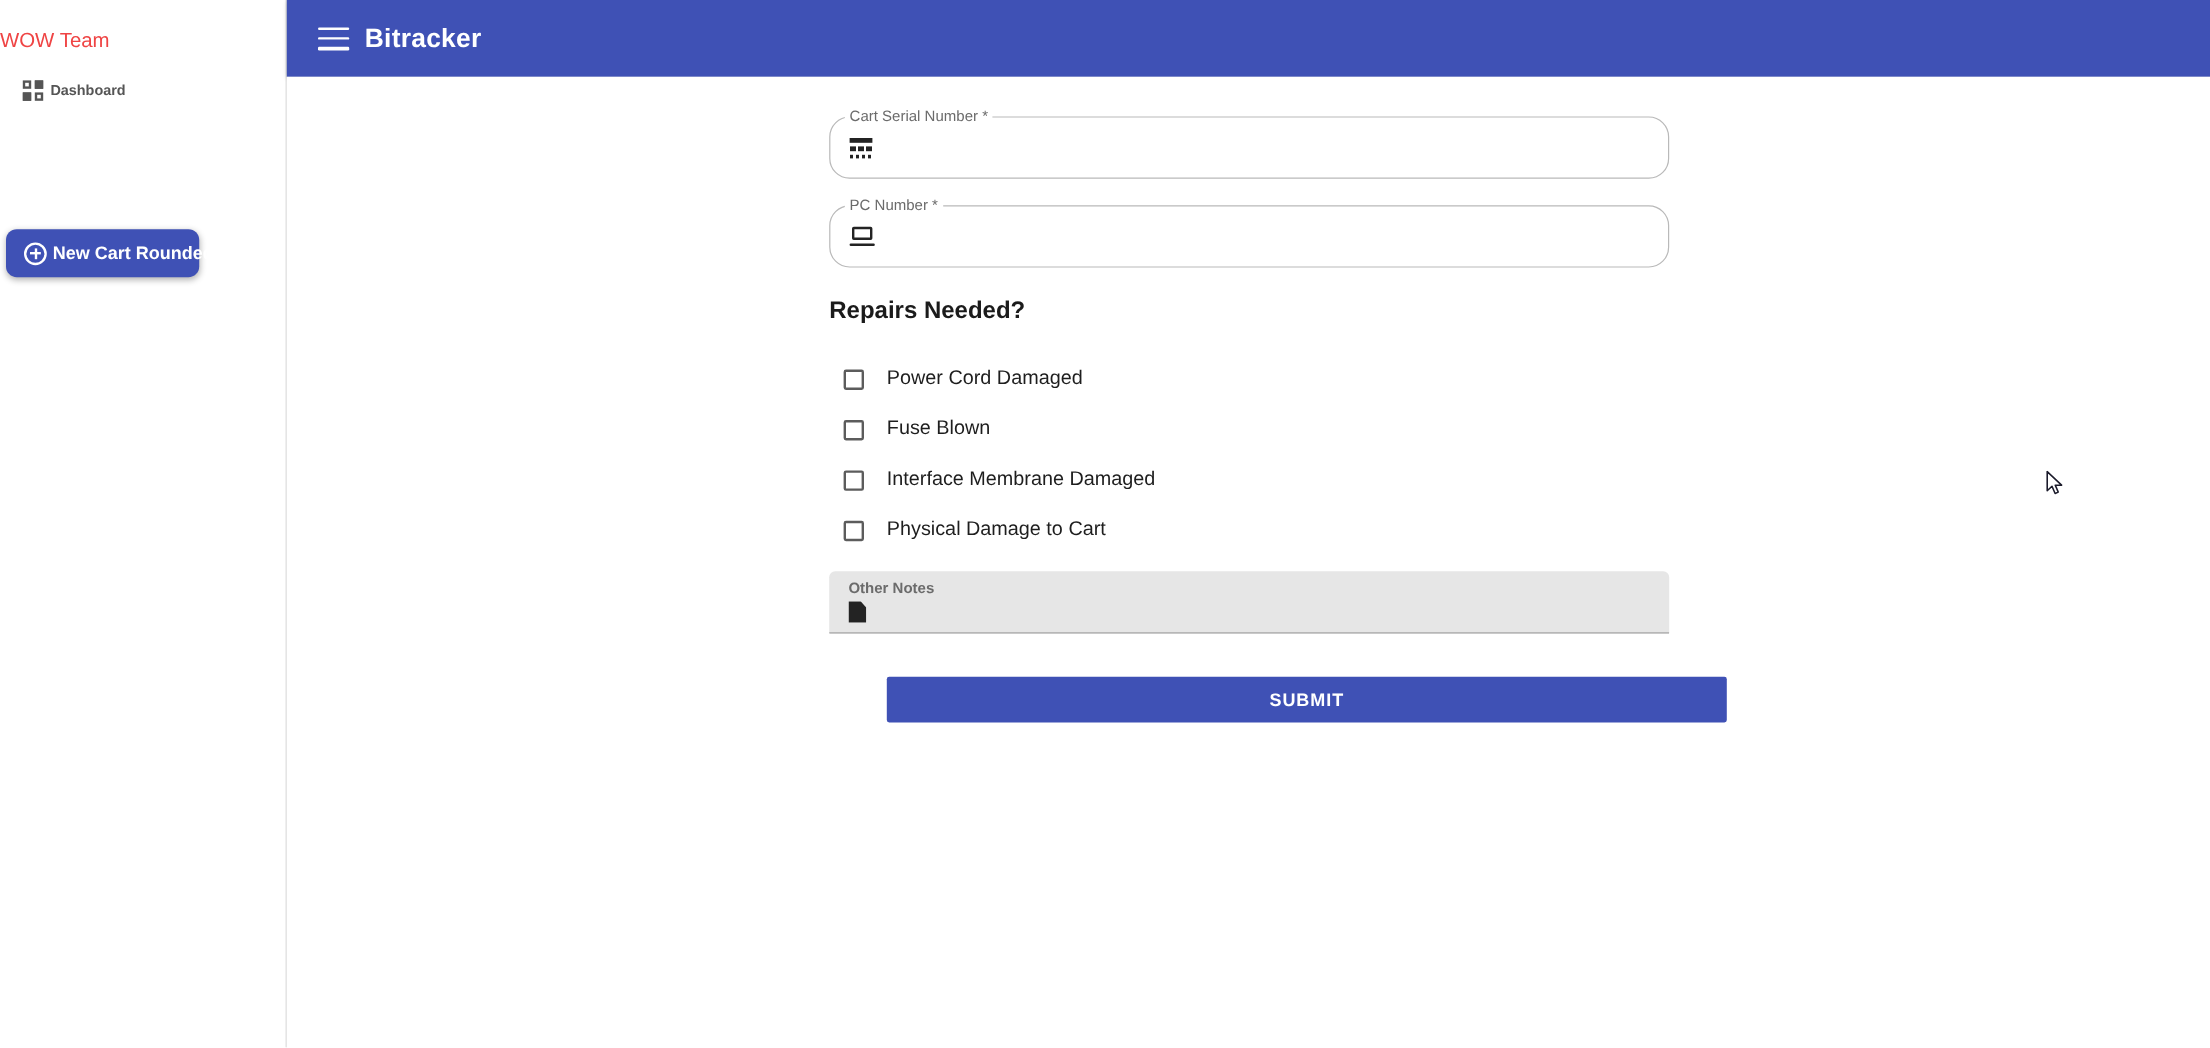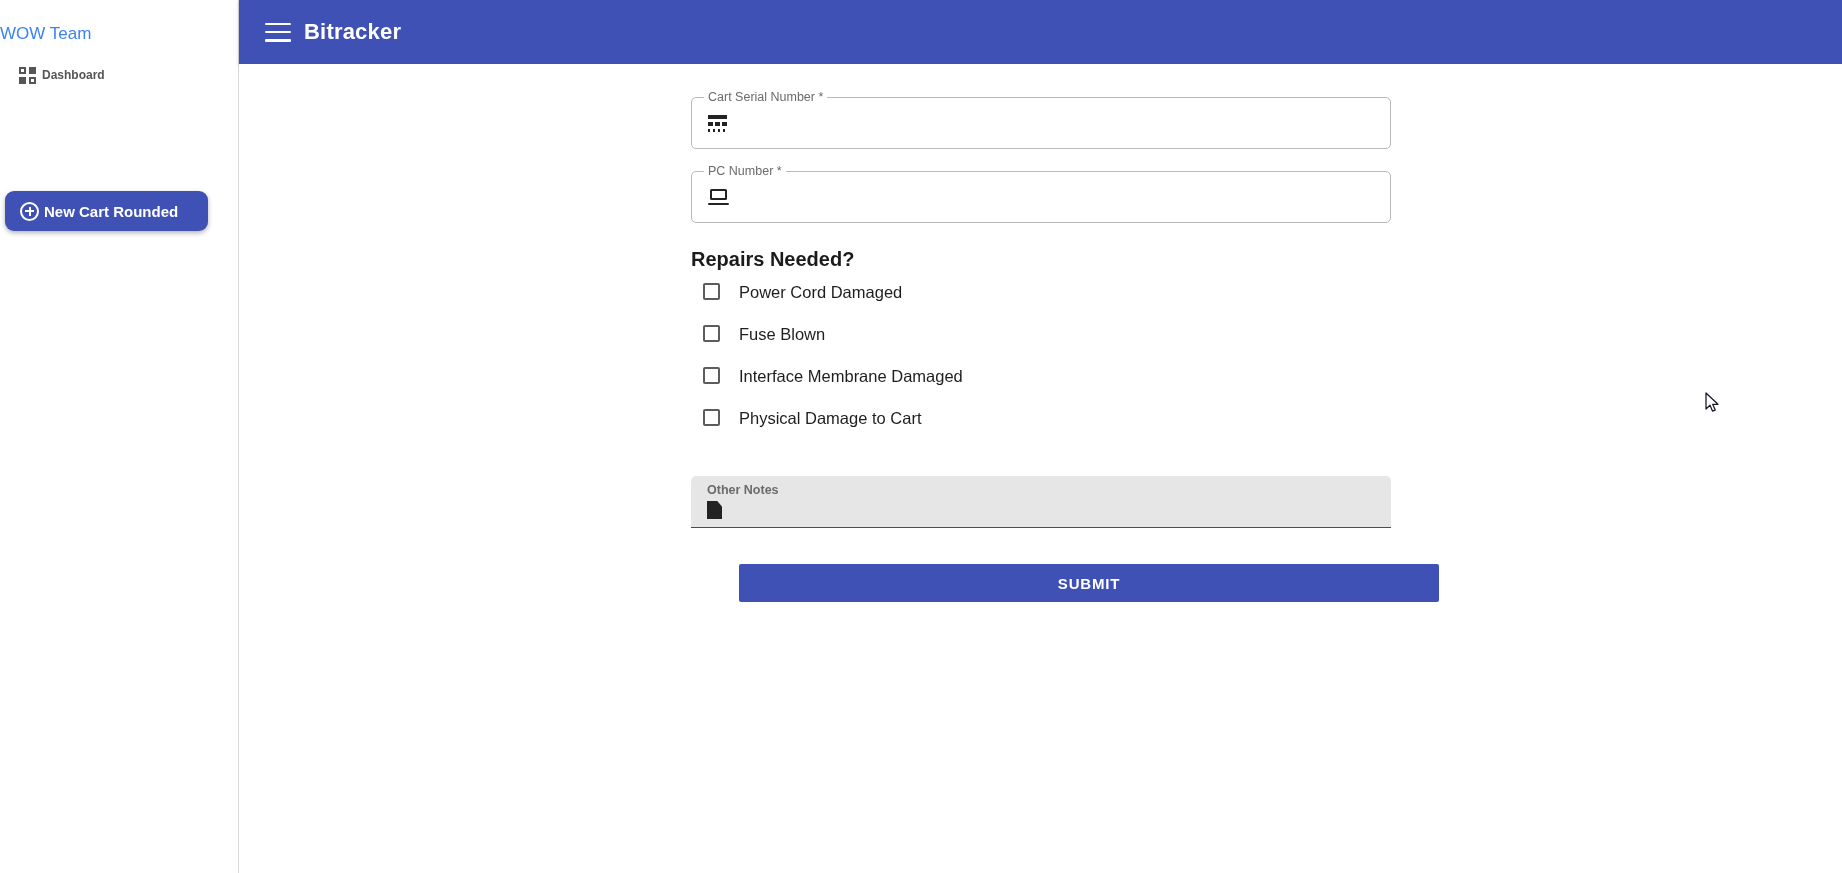--- a/index.html
+++ b/index.html
@@ -37,21 +37,21 @@
     font-size: 30px;
     font-weight: bold;
     color: #1b1b1b;
     letter-spacing: -0.2px;
     white-space: nowrap;
   }
   #sidebar-team {
     margin-top: 24px;
     padding-left: 0px;
     font-size: 17px;
-    color: #3b82f6;
+    color: #ef4444;
     white-space: nowrap;
   }
   #sidebar-nav {
     margin-top: 18px;
   }
   .nav-item {
     display: flex;
     align-items: center;
     gap: 6px;
     padding-left: 19px;
@@ -74,21 +74,21 @@
   .dash-icon i {
     display: block;
     border: 2px solid #555555;
   }
   .dash-icon i.filled { background: #555555; border-color: #555555; }
 
   #new-cart-button {
     position: absolute;
     left: 5px;
     top: 191px;
-    width: 203px;
+    width: 161px;
     height: 40px;
     background: #3f51b5;
     border-radius: 9px;
     border: none;
     display: flex;
     align-items: center;
     gap: 1px;
     padding-left: 15px;
     color: #ffffff;
     font-size: 15px;
@@ -163,21 +163,21 @@
     left: 452px;
     top: 33px;
     width: 700px;
   }
 
   
   .outlined-field {
     position: relative;
     height: 52px;
     border: 1px solid #b9b9b9;
-    border-radius: 5px;
+    border-radius: 17px;
     margin-bottom: 22px;
     display: flex;
     align-items: center;
     padding-left: 16px;
     cursor: text;
     background: #ffffff;
   }
   .outlined-field .legend {
     position: absolute;
     top: -8px;
@@ -248,21 +248,21 @@
   #type-of-repair-label {
     font-size: 16.5px;
     color: #757575;
     margin: 23px 0 0 12px;
   }
 
   
   #checkbox-list { margin-top: 12px; }
   .check-row {
     display: flex;
-    align-items: flex-start;
+    align-items: flex-end;
     height: 42px;
     padding-left: 12px;
     cursor: pointer;
   }
   .check-box {
     width: 17px; height: 17px;
     border: 2px solid #5c5c5c;
     border-radius: 2px;
     flex: none;
     margin-right: 19px;

